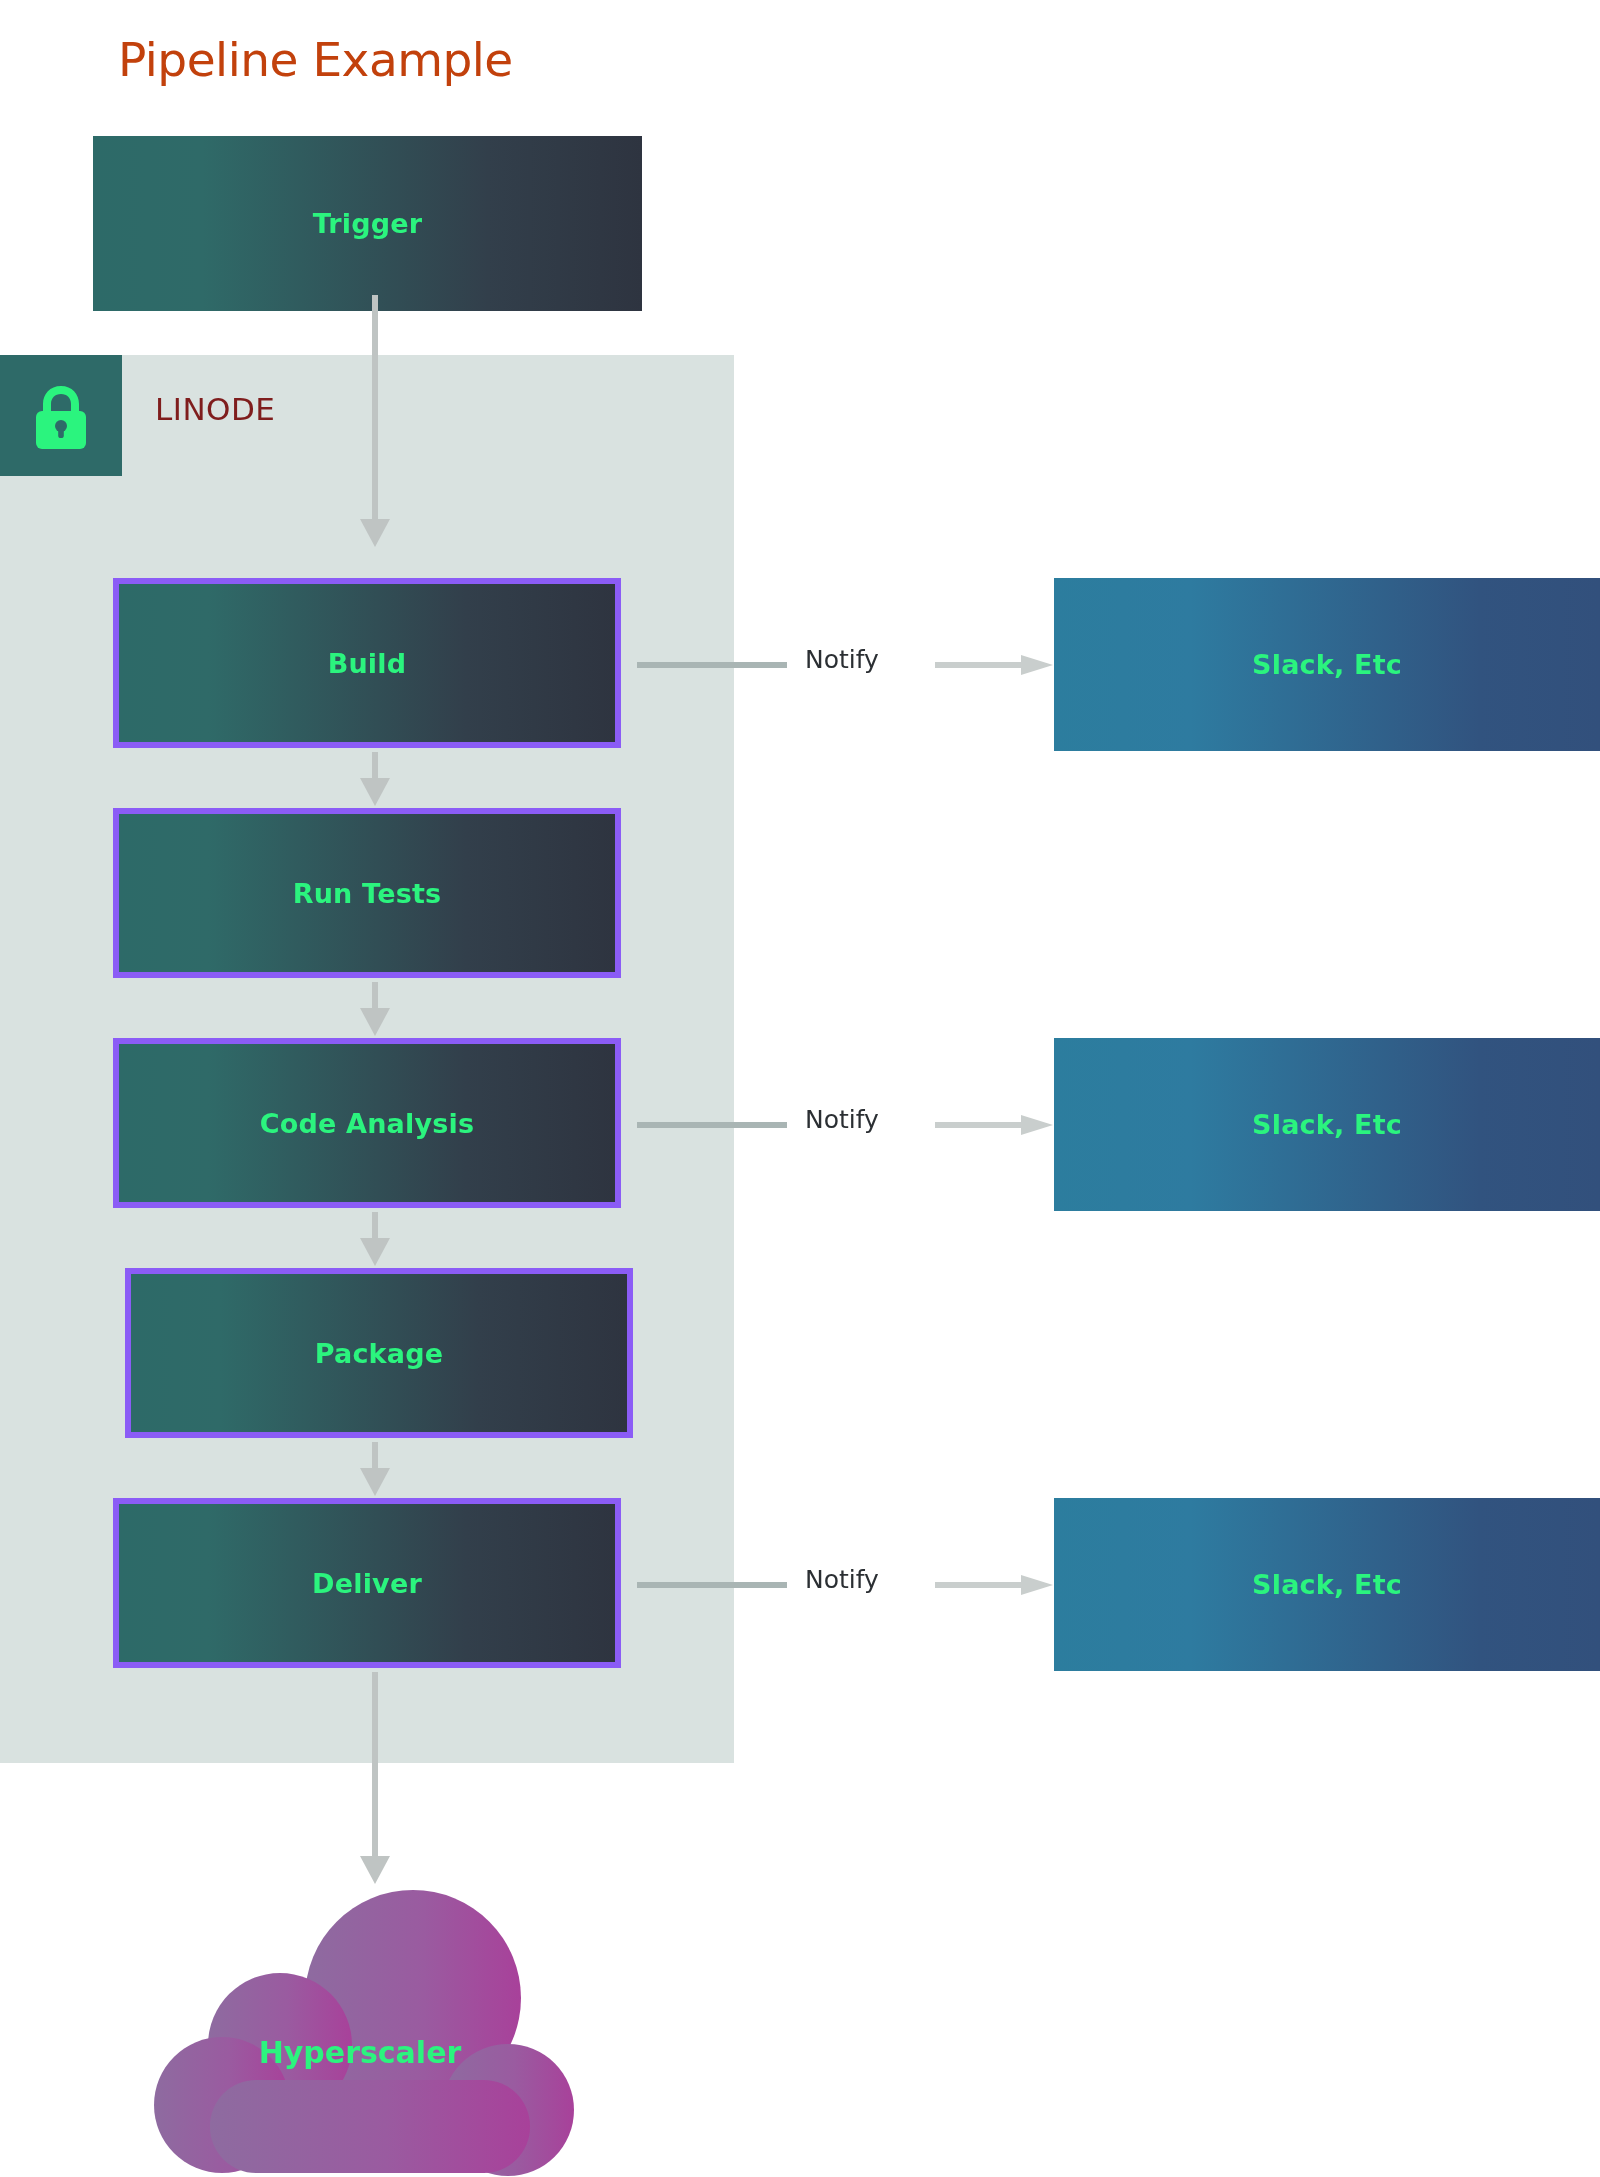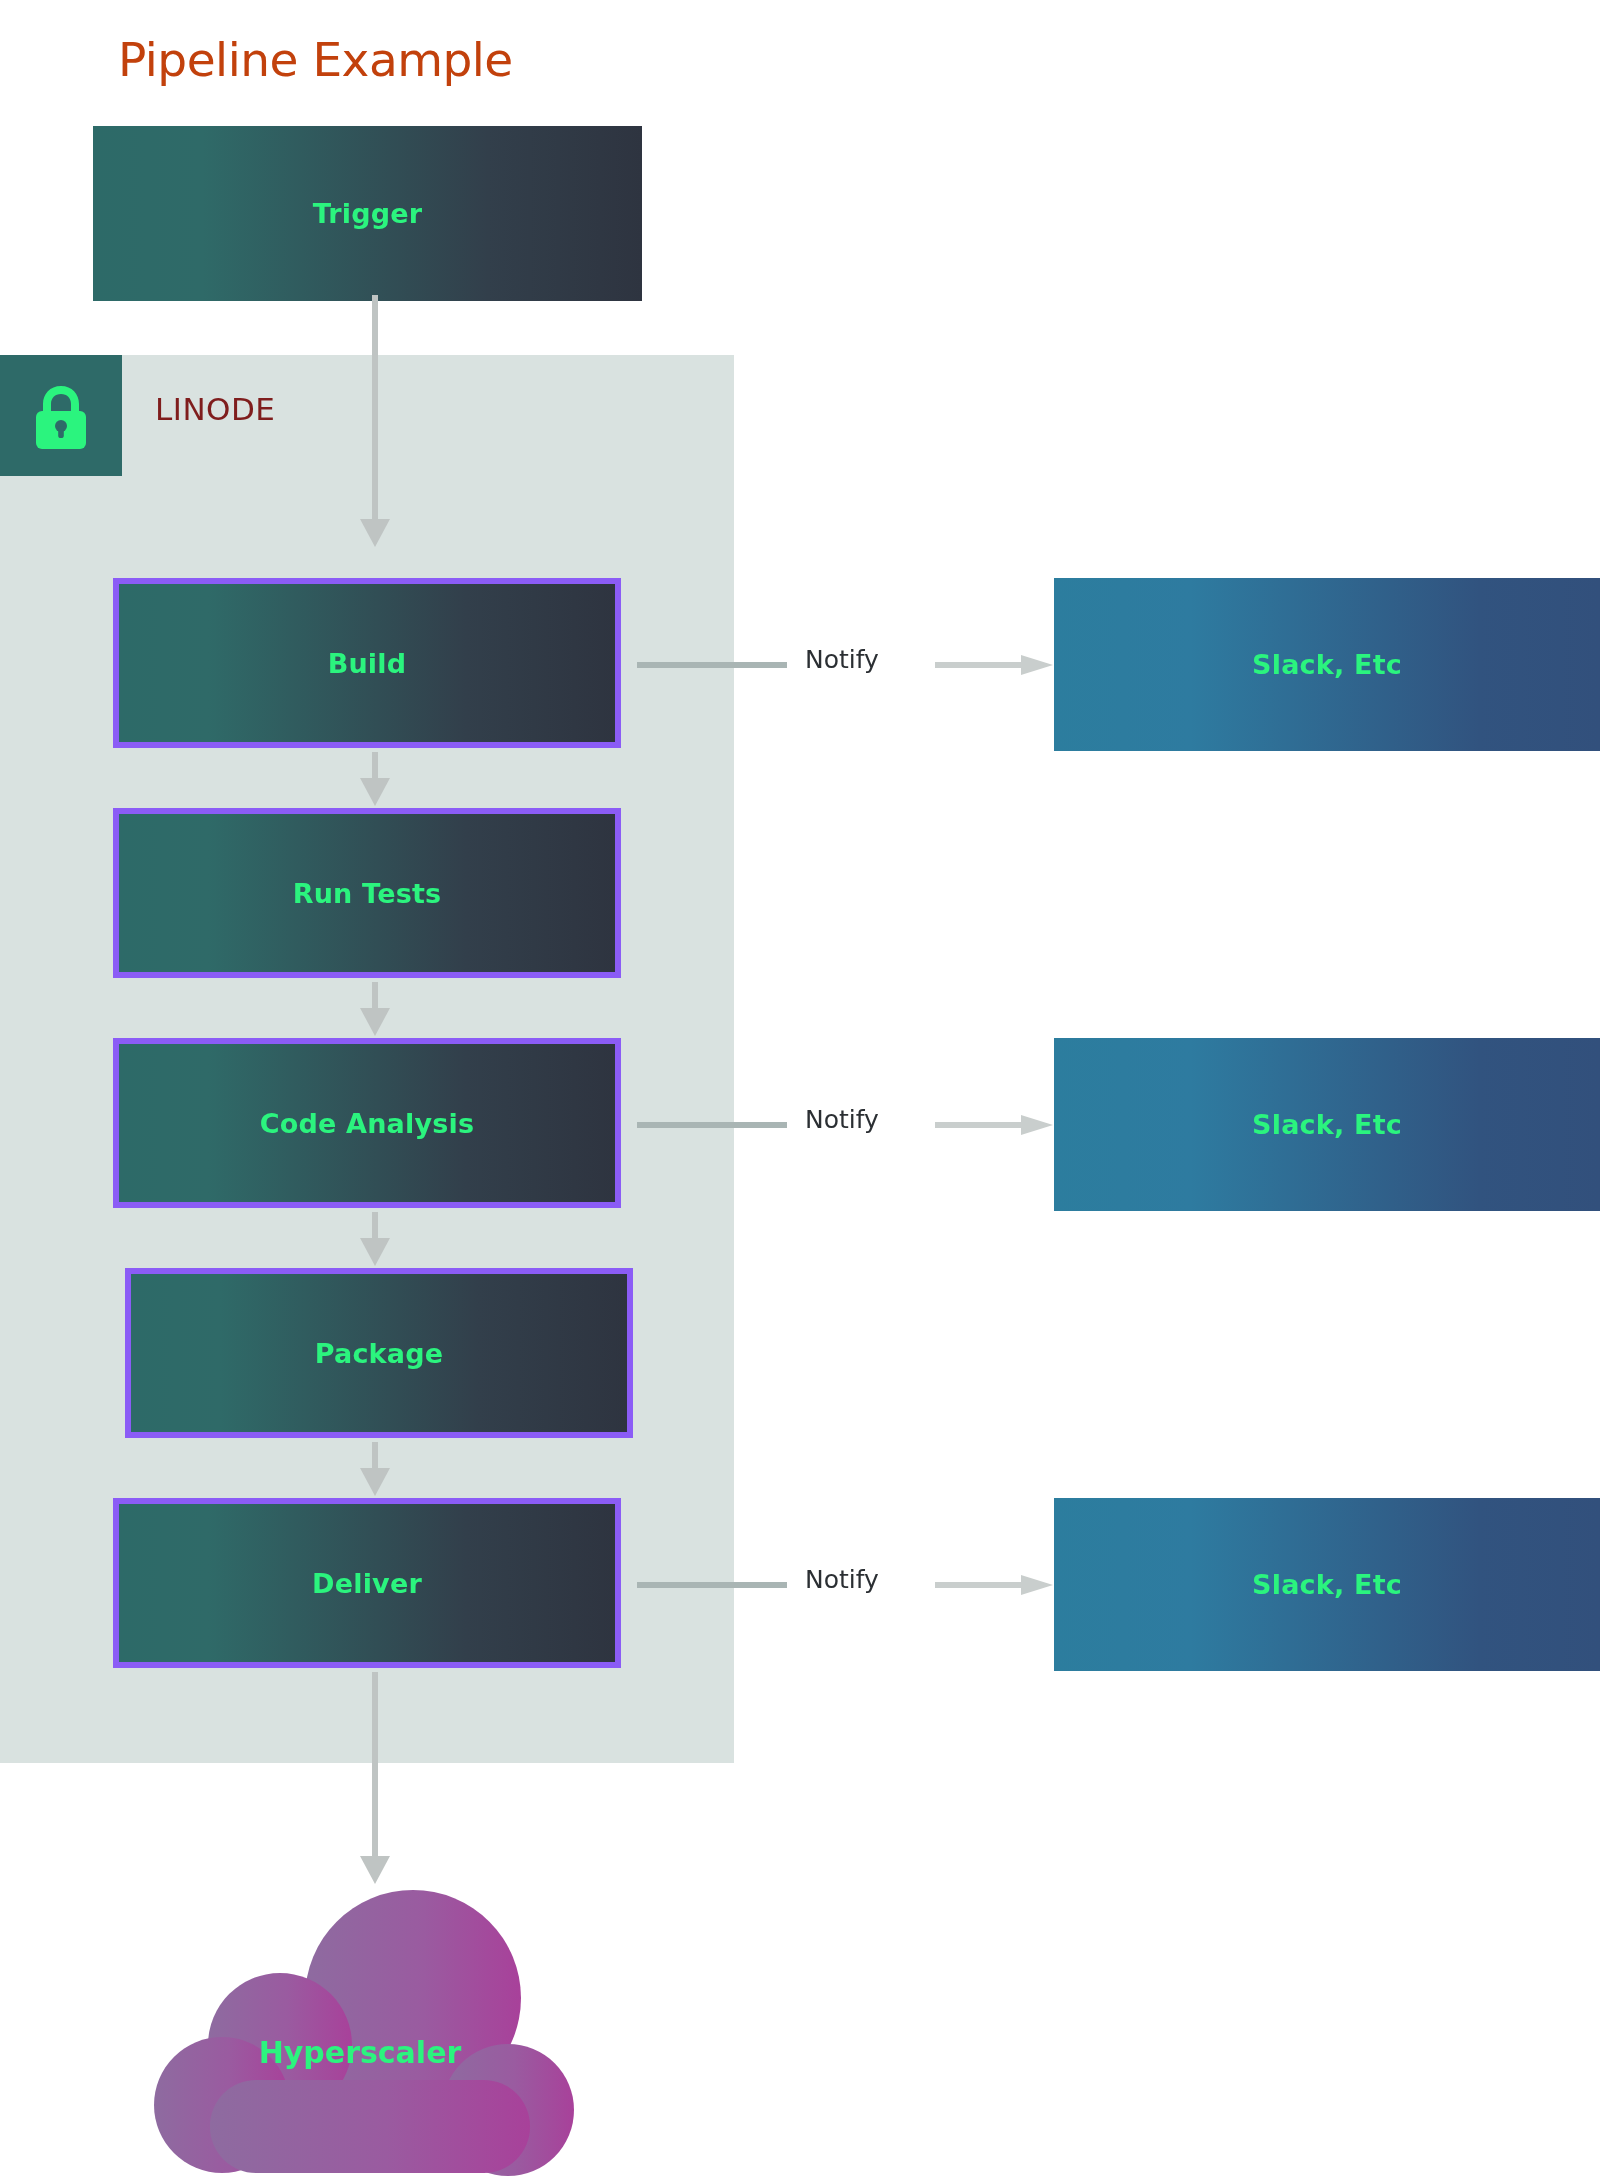--- a/index.html
+++ b/index.html
@@ -28,21 +28,21 @@
     color: #c2410c;
     letter-spacing: -0.5px;
     white-space: nowrap;
     margin-top: 32px;
   }
 
   
   .trigger-box {
     position: absolute;
     left: 93px;
-    top: 126px;
+    top: 136px;
     width: 549px;
     height: 175px;
     background: linear-gradient(90deg, #2d6a68 0%, #2f6a68 20%, #323f4b 72%, #2e3440 100%);
     display: flex;
     align-items: center;
     justify-content: center;
   }
   .box-label {
     color: #2bf47e;
     font-weight: bold;

